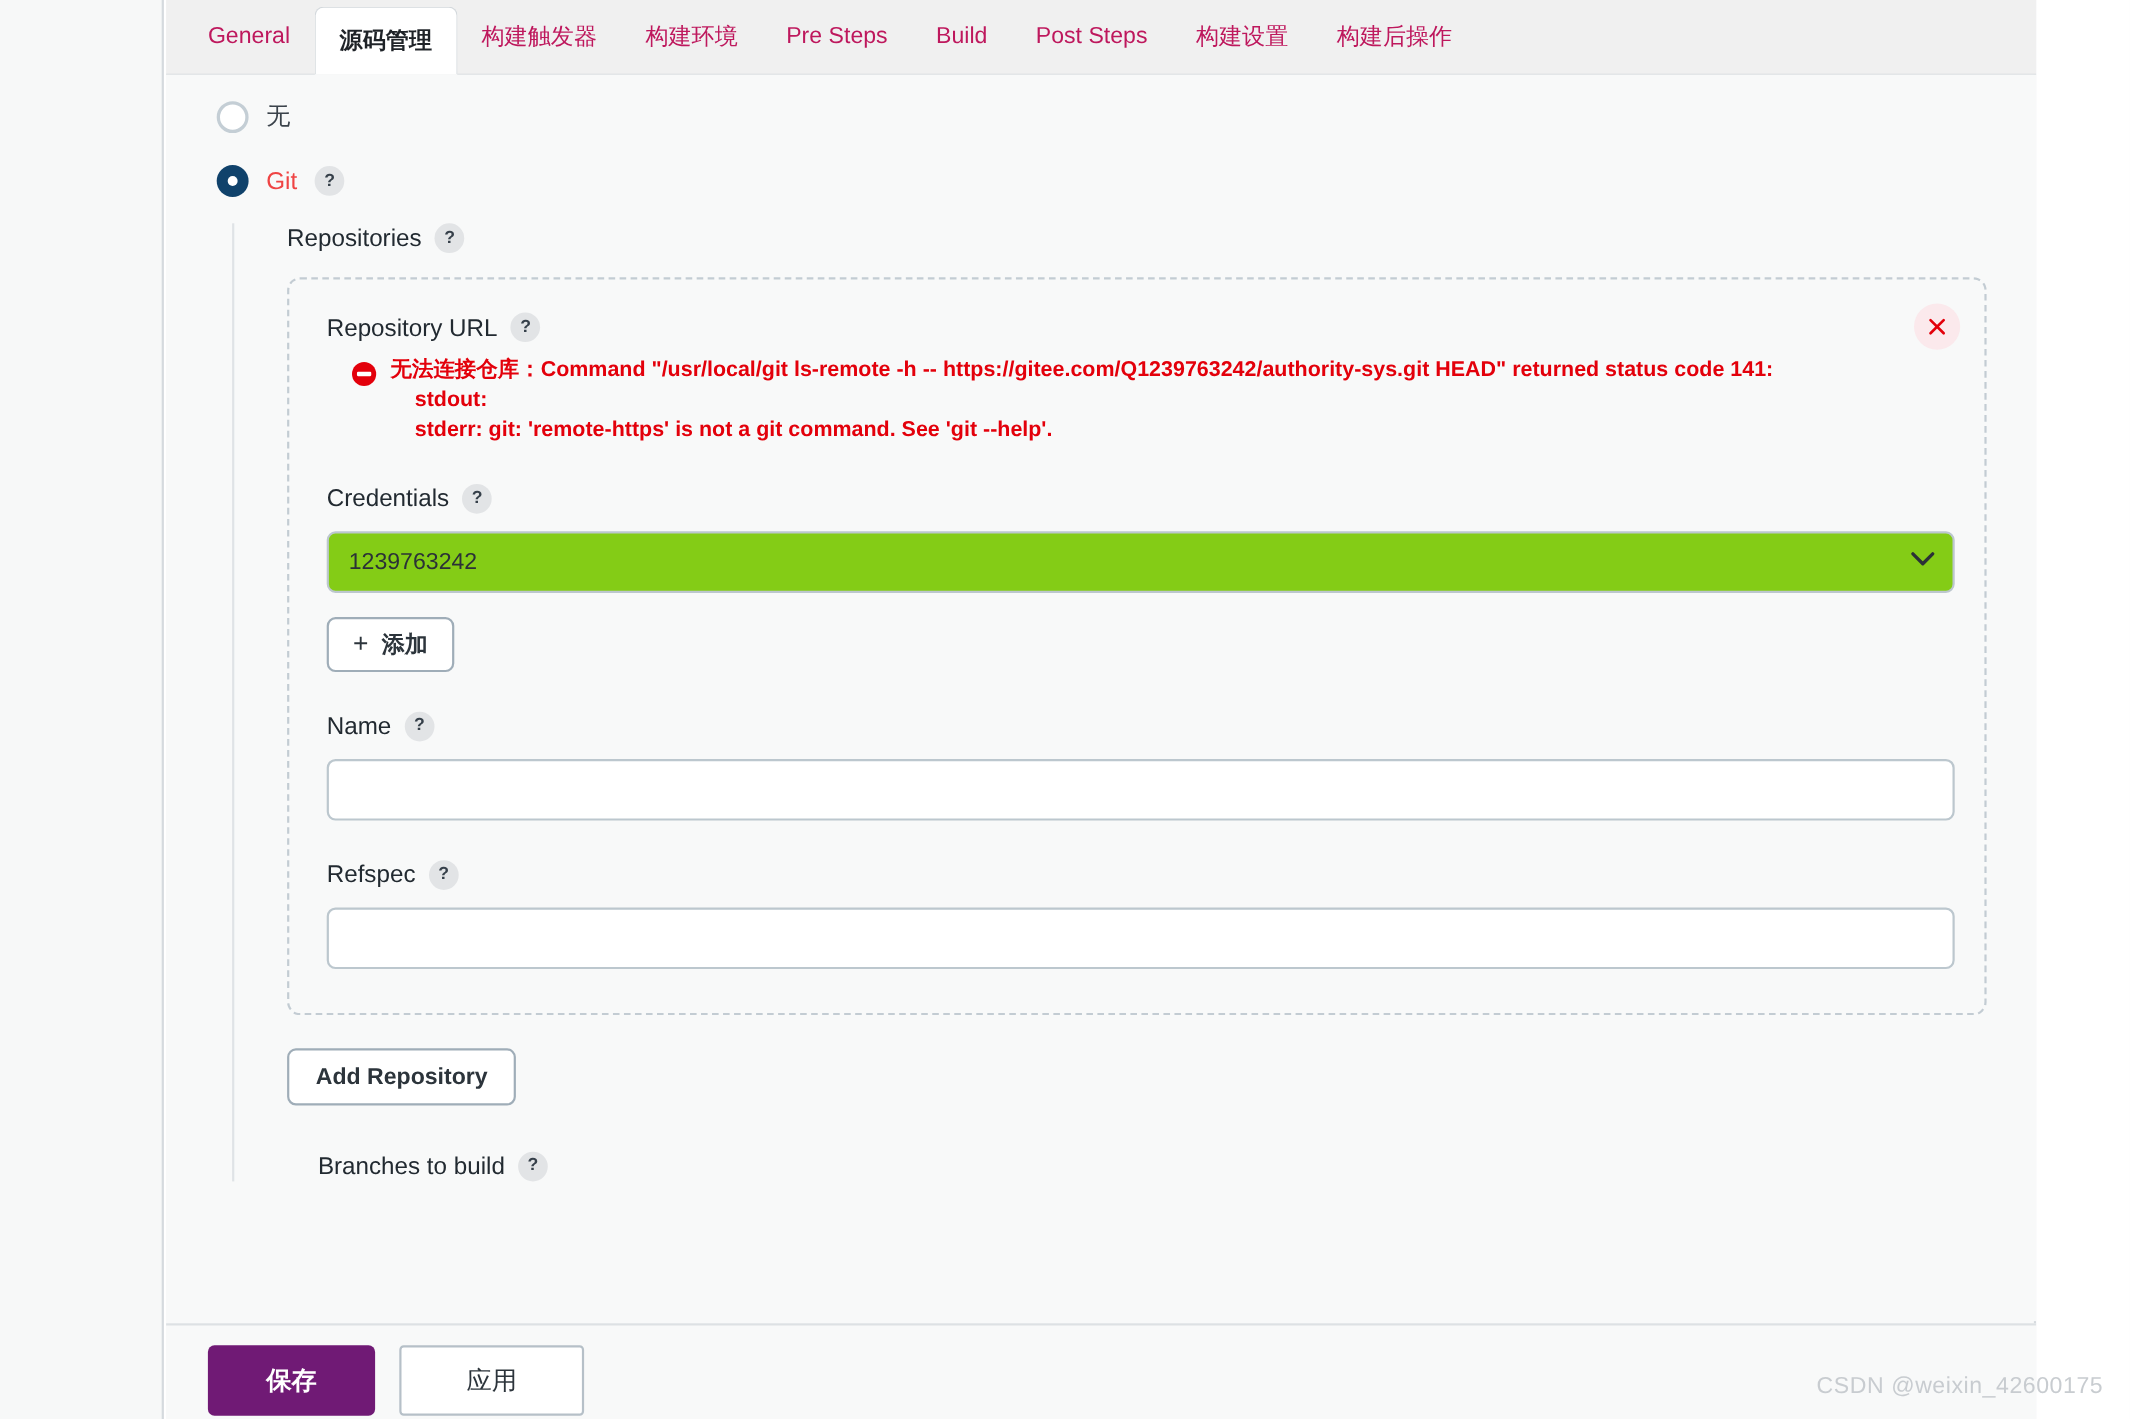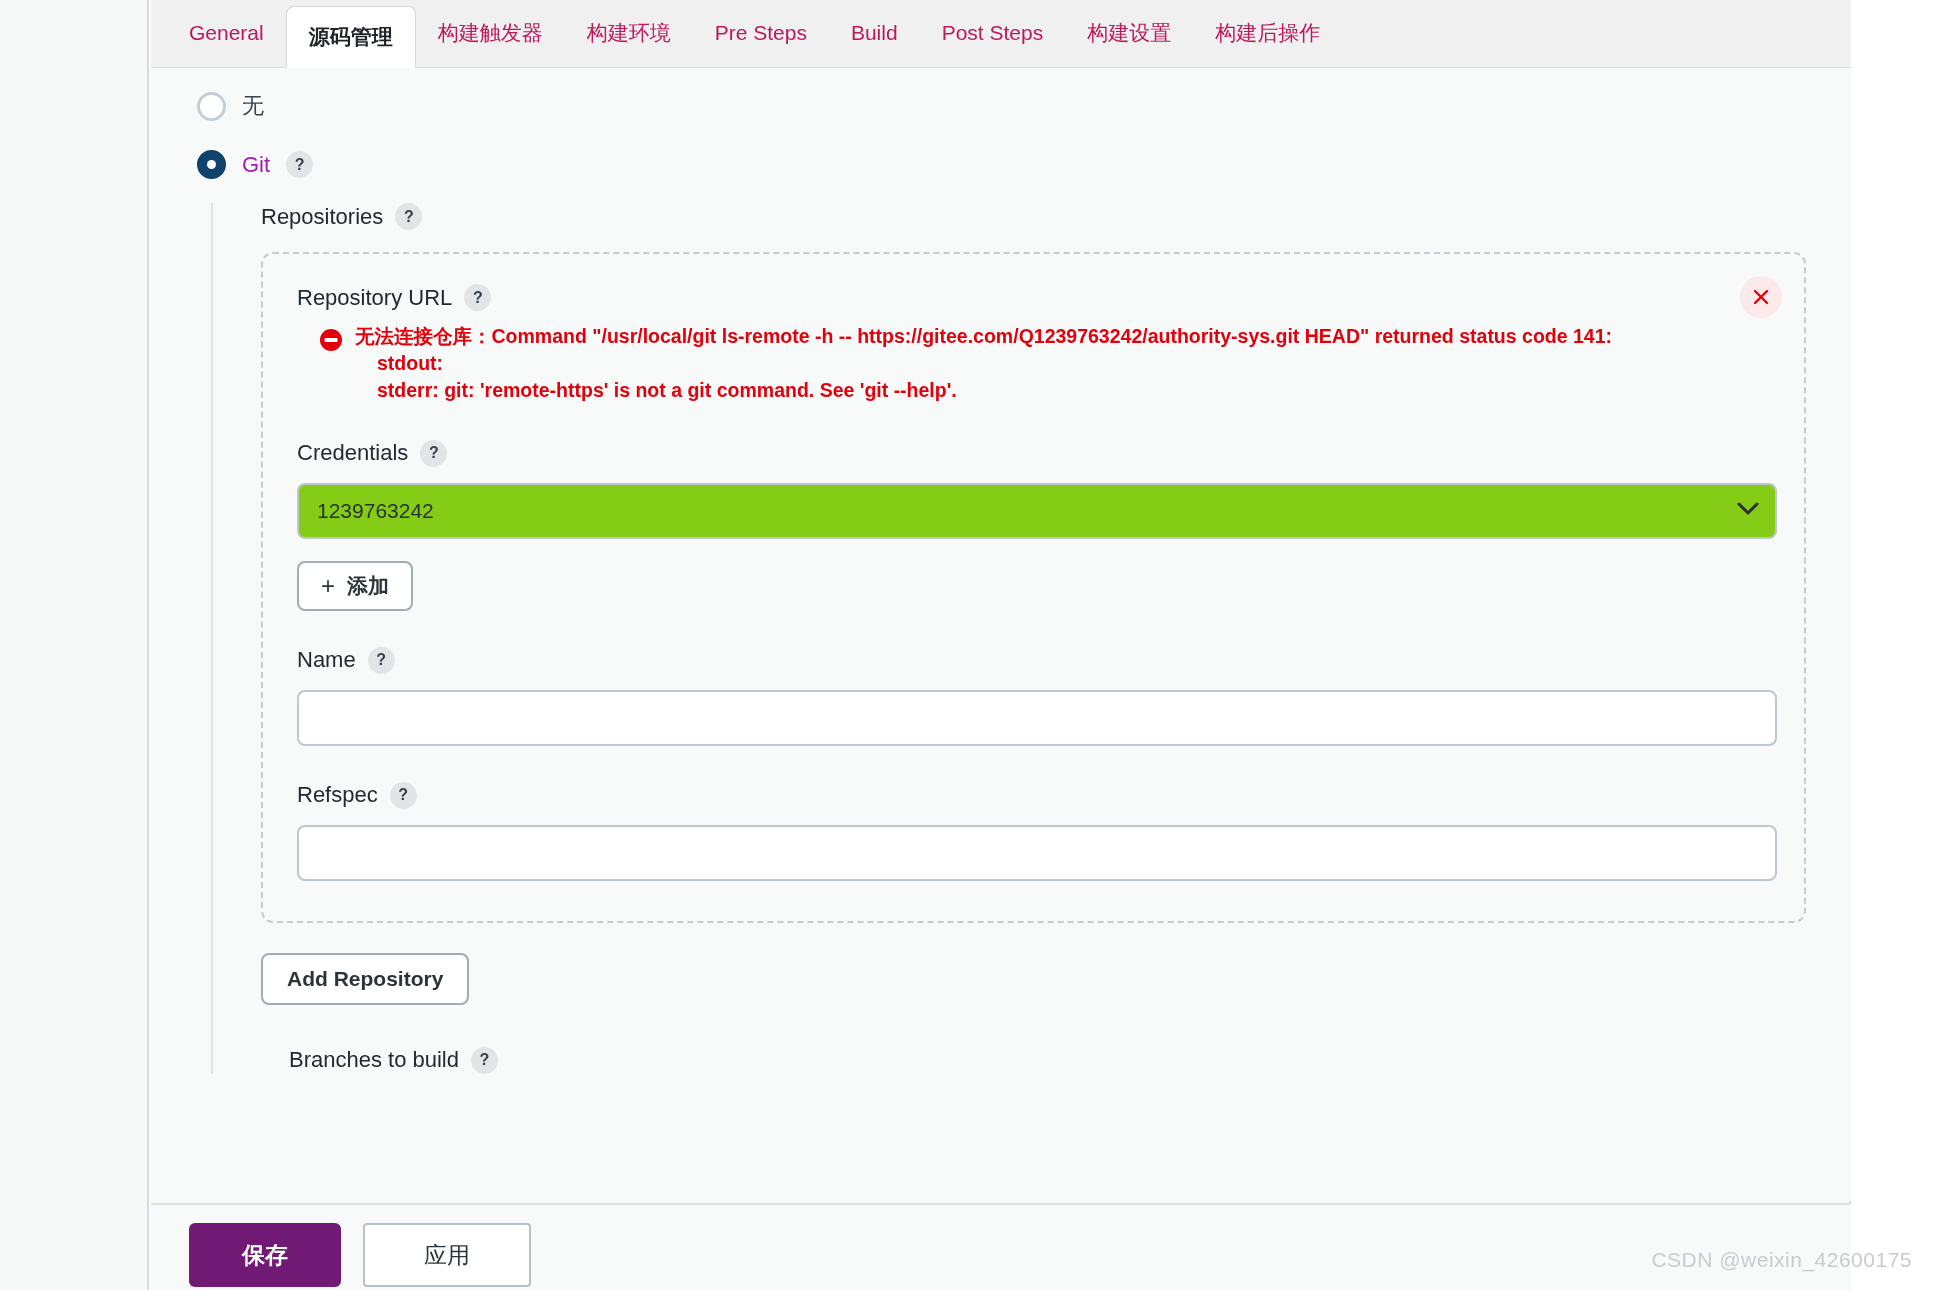--- a/index.html
+++ b/index.html
@@ -119,21 +119,21 @@
     left: 50%; top: 50%;
     width: 9px; height: 9px;
     margin: -4.5px 0 0 -4.5px;
     background: #ffffff;
     border-radius: 50%;
   }
   .radio-label {
     font-size: 22px;
     color: #3b434b;
   }
-  .radio-label.dark { color: #a21caf; }
+  .radio-label.dark { color: #ef4444; }
 
   .help-badge {
     display: inline-flex;
     align-items: center;
     justify-content: center;
     width: 27px; height: 27px;
     border-radius: 50%;
     background: #e2e4e6;
     color: #36404a;
     font-size: 16px;

